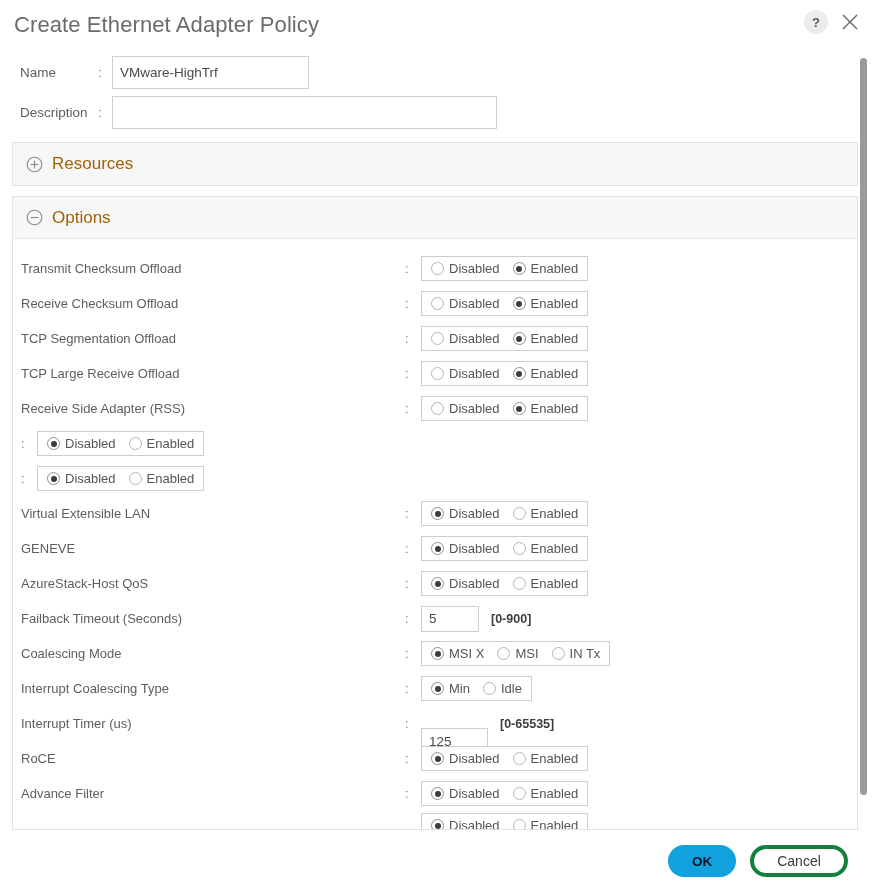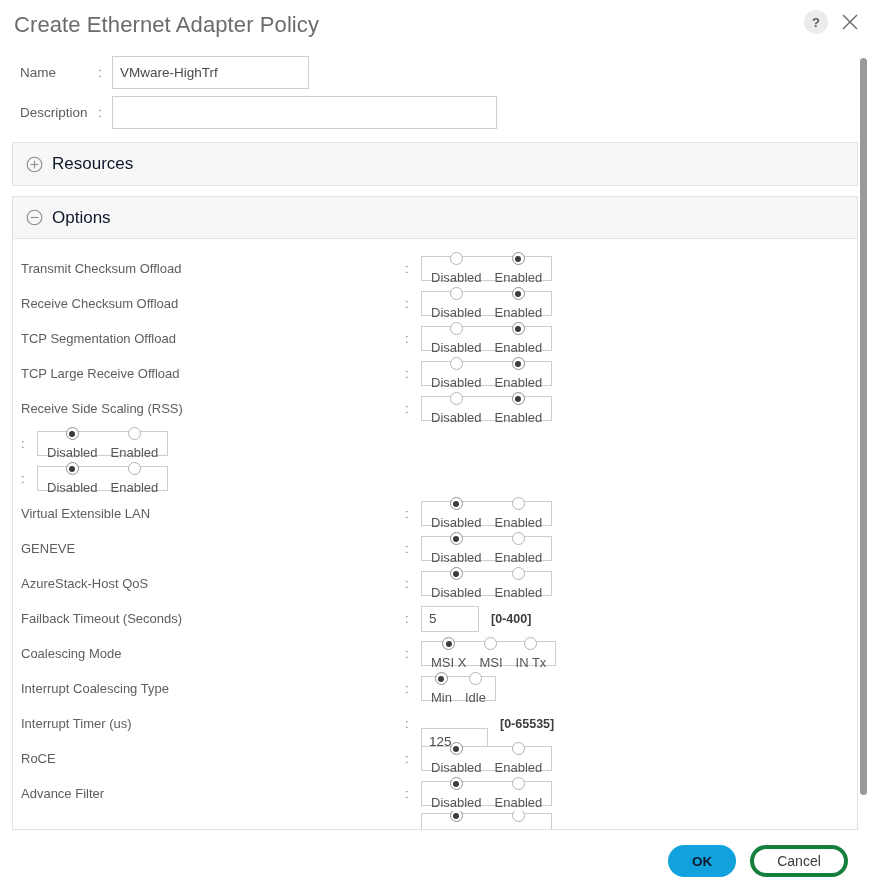--- a/index.html
+++ b/index.html
@@ -115,21 +115,21 @@
     display: flex;
     align-items: center;
     gap: 9px;
     padding-left: 13px;
     background: #f7f7f7;
     cursor: pointer;
   }
   .panel-open > .panel-hdr { border-bottom: 1px solid #e6e6e6; }
   .panel-title {
     font-size: 17px;
-    color: #0f172a;
+    color: #a16207;
     font-weight: 400;
   }
   .toggle-icon { display: block; }
   .panel-body {
     background: #ffffff;
     padding: 12px 0 0 0;
   }
 
   
   .opt-row {
@@ -159,21 +159,20 @@
     align-items: center;
     padding: 0 9px;
     gap: 13px;
   }
   .radio-opt {
     display: inline-flex;
     align-items: center;
     gap: 5px;
     cursor: pointer;
     white-space: nowrap;
-    flex-direction: column;
   }
   .radio-dot {
     width: 13px; height: 13px;
     border-radius: 50%;
     border: 1px solid #b4b4b4;
     background: #fff;
     display: inline-block;
     position: relative;
     flex: 0 0 13px;
   }
@@ -371,21 +370,21 @@
                   <span class="radio-dot"></span>
                   <span class="radio-text">Disabled</span>
                 </label>
                 <label class="radio-opt">
                   <span class="radio-dot sel"></span>
                   <span class="radio-text">Enabled</span>
                 </label>
               </div>
             </div>
             <div class="opt-row">
-              <span class="opt-label">Receive Side Scaling (RSS)</span>
+              <span class="opt-label">Receive Side Adapter (RSS)</span>
               <span class="opt-colon">:</span>
               <div class="radio-group">
                 <label class="radio-opt">
                   <span class="radio-dot"></span>
                   <span class="radio-text">Disabled</span>
                 </label>
                 <label class="radio-opt">
                   <span class="radio-dot sel"></span>
                   <span class="radio-text">Enabled</span>
                 </label>
@@ -456,21 +455,21 @@
                 <label class="radio-opt">
                   <span class="radio-dot"></span>
                   <span class="radio-text">Enabled</span>
                 </label>
               </div>
             </div>
             <div class="opt-row">
               <span class="opt-label">Failback Timeout (Seconds)</span>
               <span class="opt-colon">:</span>
               <input type="text" class="num-input" value="5" style="width: 58px;">
-              <span class="range-hint">[0-400]</span>
+              <span class="range-hint">[0-900]</span>
             </div>
             <div class="opt-row">
               <span class="opt-label">Coalescing Mode</span>
               <span class="opt-colon">:</span>
               <div class="radio-group">
                 <label class="radio-opt">
                   <span class="radio-dot sel"></span>
                   <span class="radio-text">MSI X</span>
                 </label>
                 <label class="radio-opt">

